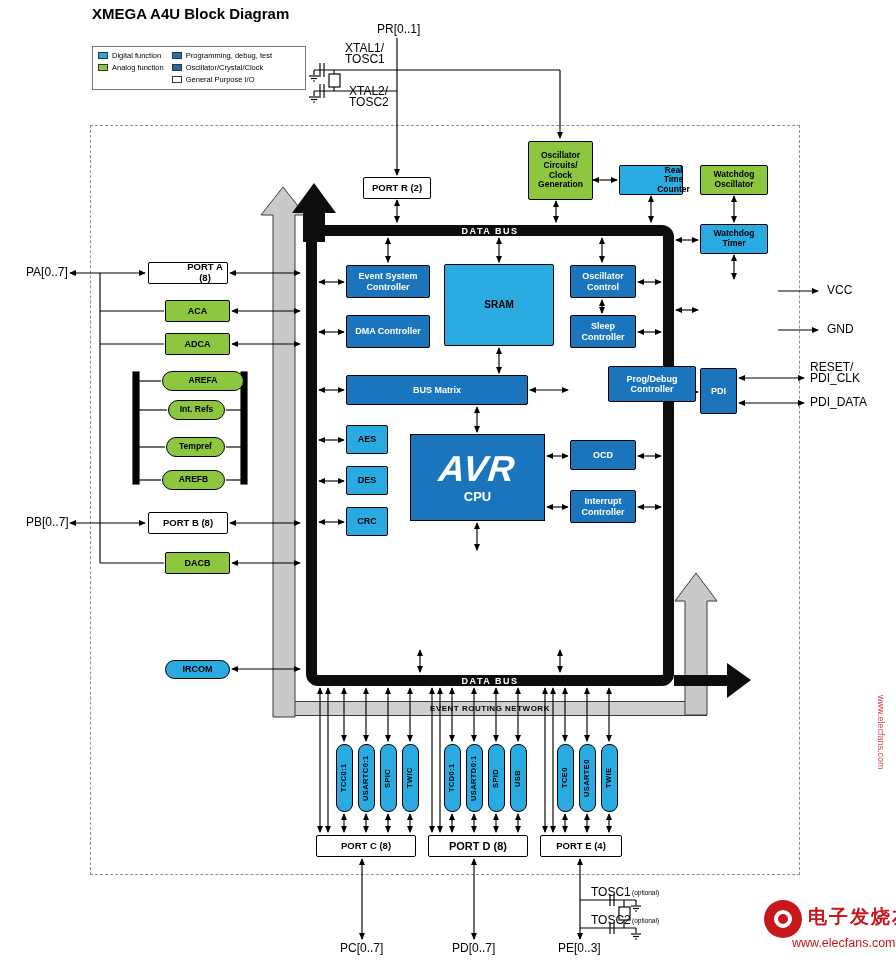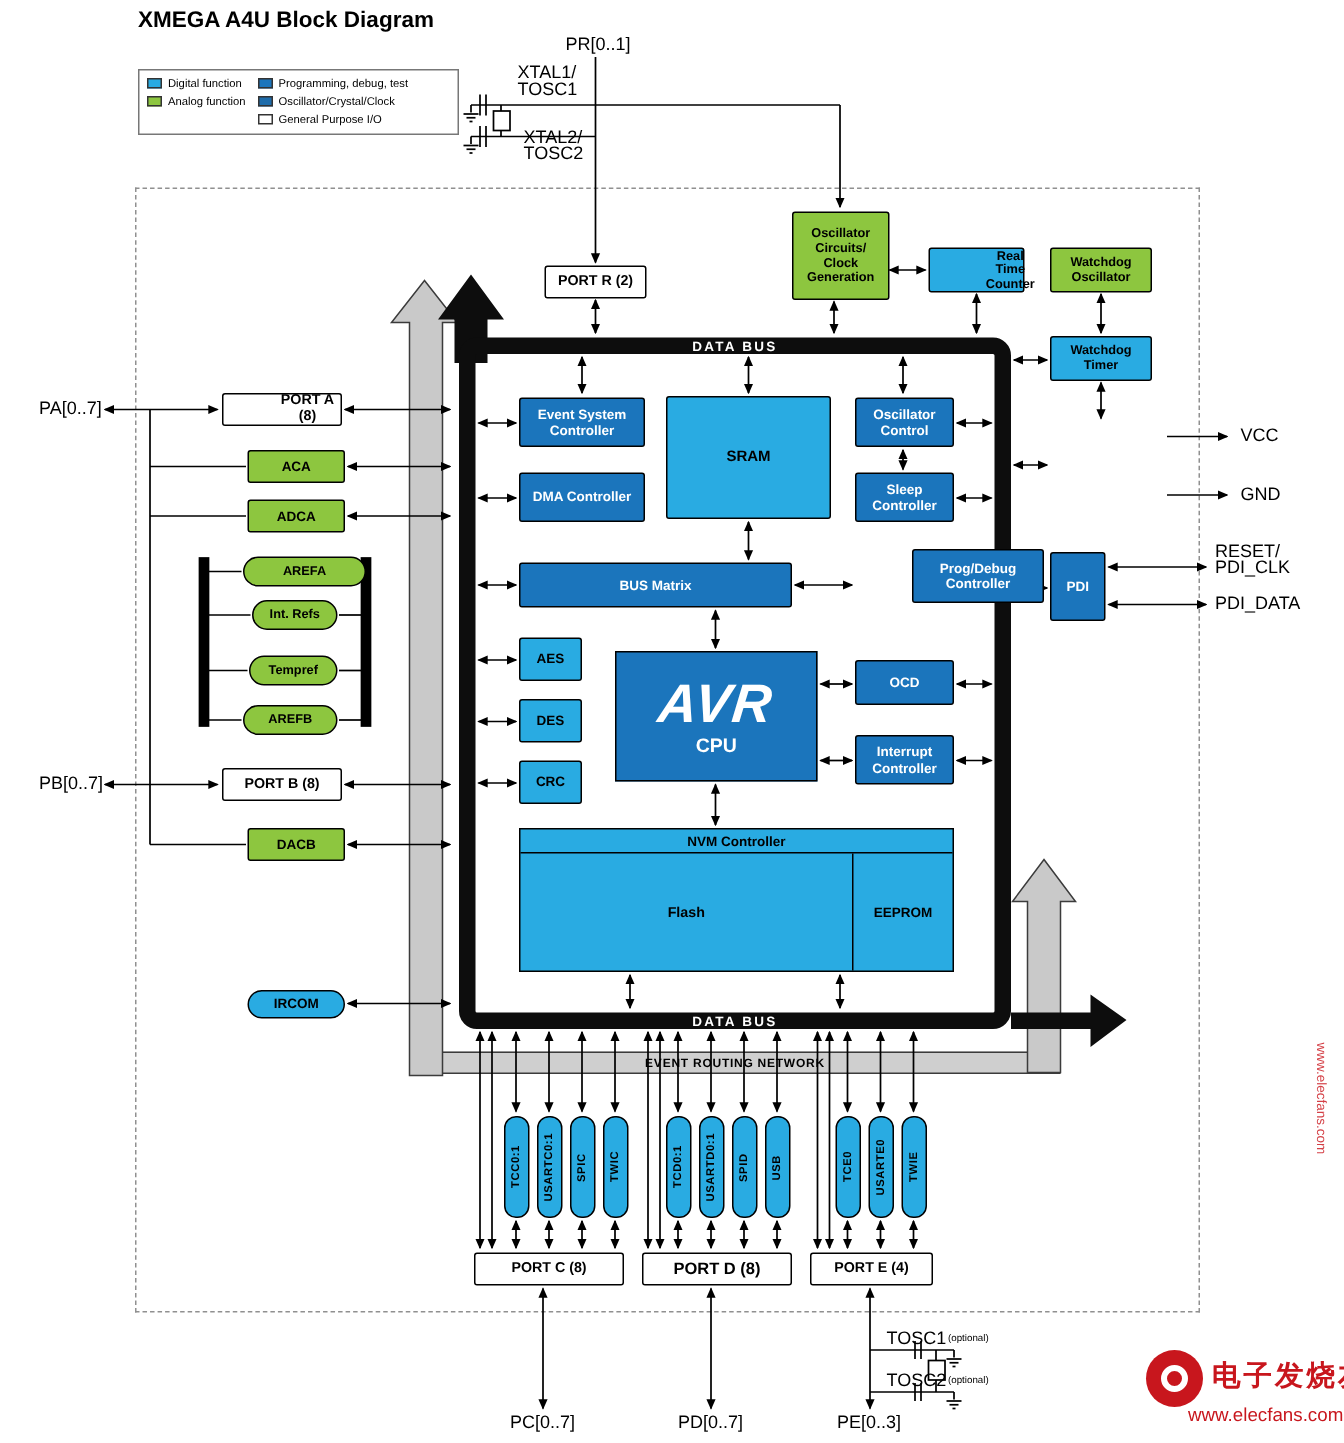--- a/index.html
+++ b/index.html
@@ -287,27 +287,20 @@
   <div class="box light" style="left:346px;top:507px;width:42px;height:29px;">CRC</div>
 
   <div class="cpu-box">
     <span class="avr-logo">AVR</span>
     <span class="cpu-label">CPU</span>
   </div>
 
   <div class="box dark" style="left:570px;top:440px;width:66px;height:30px;">OCD</div>
   <div class="box dark" style="left:570px;top:490px;width:66px;height:33px;">Interrupt Controller</div>
 
-  <div class="nvm">
-    <div class="nvm-header">NVM Controller</div>
-    <div class="nvm-body">
-      <div class="nvm-flash">Flash</div>
-      <div class="nvm-eeprom">EEPROM</div>
-    </div>
-  </div>
 
   <div class="box light pillv" style="left:336px;top:744px;width:17px;height:68px;">TCC0:1</div>
   <div class="box light pillv" style="left:358px;top:744px;width:17px;height:68px;">USARTC0:1</div>
   <div class="box light pillv" style="left:380px;top:744px;width:17px;height:68px;">SPIC</div>
   <div class="box light pillv" style="left:402px;top:744px;width:17px;height:68px;">TWIC</div>
   <div class="box light pillv" style="left:444px;top:744px;width:17px;height:68px;">TCD0:1</div>
   <div class="box light pillv" style="left:466px;top:744px;width:17px;height:68px;">USARTD0:1</div>
   <div class="box light pillv" style="left:488px;top:744px;width:17px;height:68px;">SPID</div>
   <div class="box light pillv" style="left:510px;top:744px;width:17px;height:68px;">USB</div>
   <div class="box light pillv" style="left:557px;top:744px;width:17px;height:68px;">TCE0</div>

